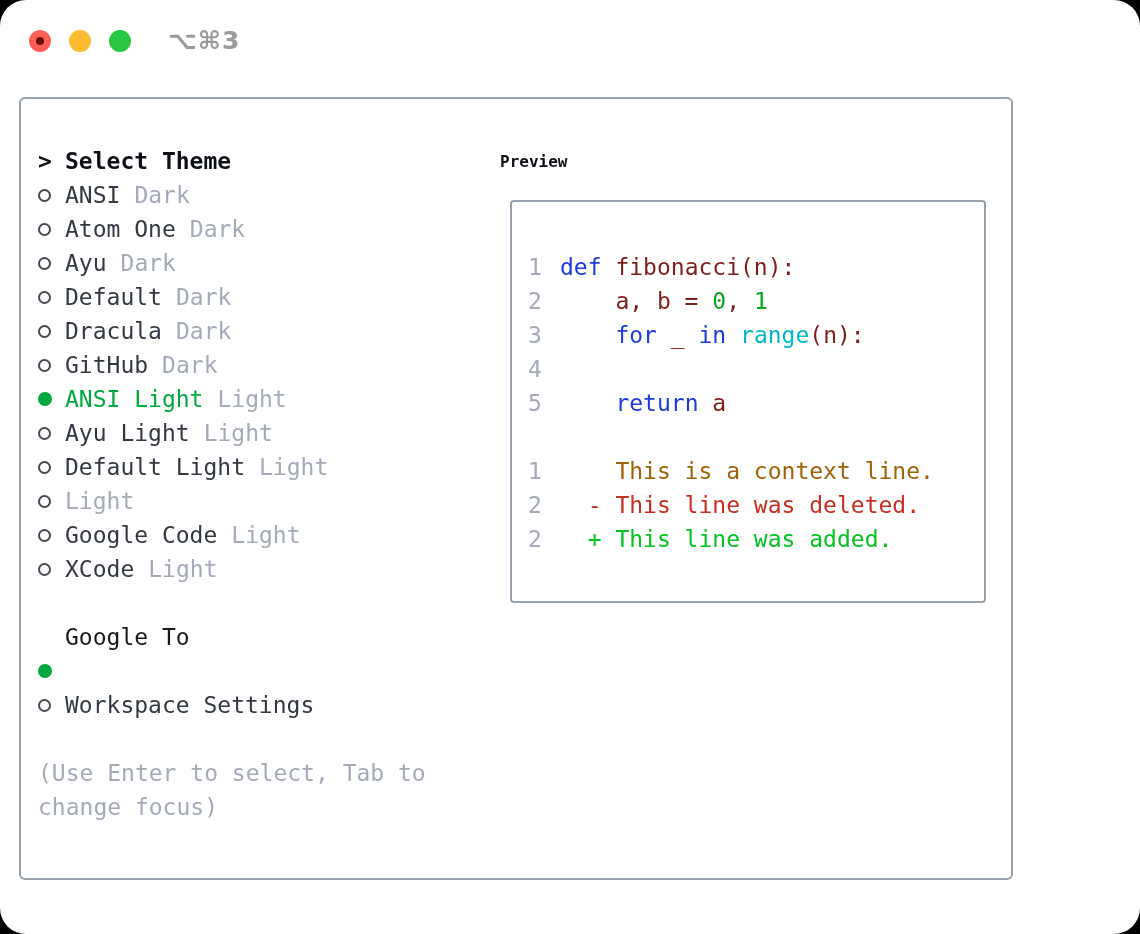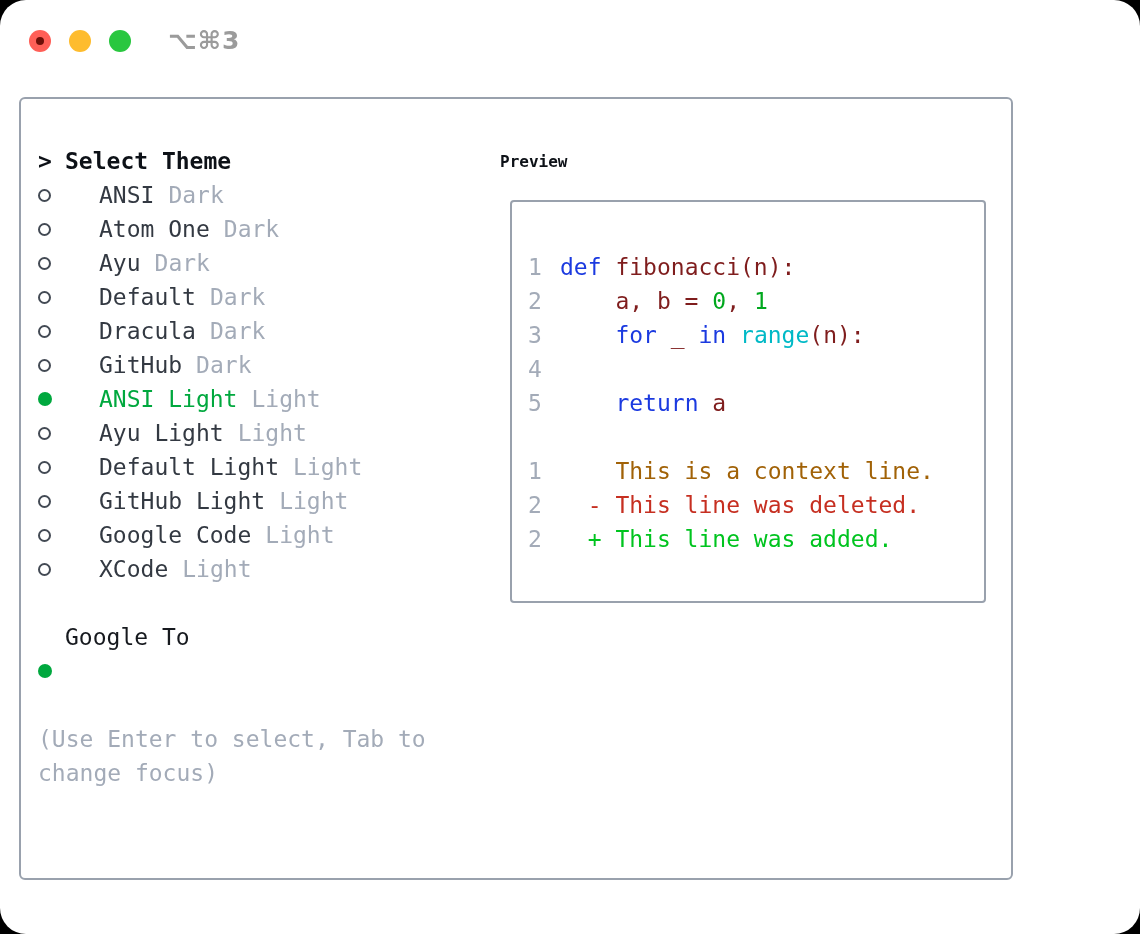--- a/index.html
+++ b/index.html
@@ -41,21 +41,21 @@
   .prompt { font-weight:700; color:#0d1117; }
   .ring {
     display:inline-block; width:13px; height:13px; border-radius:50%;
     border:2px solid #434a54; box-sizing:border-box;
   }
   .dotfill {
     display:inline-block; width:14px; height:14px; border-radius:50%;
     background:#00a83e;
   }
   .hdr { font-weight:700; color:#0d1117; }
-  .name { color:#333942; white-space:pre; margin-right:14px;margin-left:34px; }
+  .name { color:#333942; white-space:pre; margin-right:14px; }
   .variant { color:#a3abb8; white-space:pre; }
   .sel .name { color:#00a83e; }
   .plain { color:#16191e; white-space:pre; }
   .opt-label { color:#333942; white-space:pre; }
   .sel .opt-label { color:#00a83e; }
   .spacer34 { height:34px; }
   .hint { margin-top:34px; width:445px; color:#a3abb8; font-size:23px; line-height:34px; }
   
   .pv-title-row { height:34px; display:flex; align-items:center; }
   .pbox {
@@ -155,21 +155,20 @@
           <span class="mk">
               <i class="ring"></i>
             </span>
           <span class="name">Default Light</span>
           <span class="variant">Light</span>
         </div>
         <div class="row">
           <span class="mk">
               <i class="ring"></i>
             </span>
-          <span class="name">GitHub Light</span>
           <span class="variant">Light</span>
         </div>
         <div class="row">
           <span class="mk">
               <i class="ring"></i>
             </span>
           <span class="name">Google Code</span>
           <span class="variant">Light</span>
         </div>
         <div class="row">
@@ -181,20 +180,26 @@
         </div>
 
         <div class="row" style="margin-top:34px;">
           <span class="mk"></span>
           <span class="plain">Google To</span>
         </div>
         <div class="row sel">
           <span class="mk">
               <i class="dotfill"></i>
             </span>
+        </div>
+        <div class="row">
+          <span class="mk">
+              <i class="ring"></i>
+            </span>
+          <span class="opt-label">Workspace Settings</span>
         </div>
 
         <div class="hint">(Use Enter to select, Tab to change focus)</div>
       </div>
 
       <div class="right">
         <div class="pv-title-row">
           <span class="hdr">Preview</span>
         </div>
 

